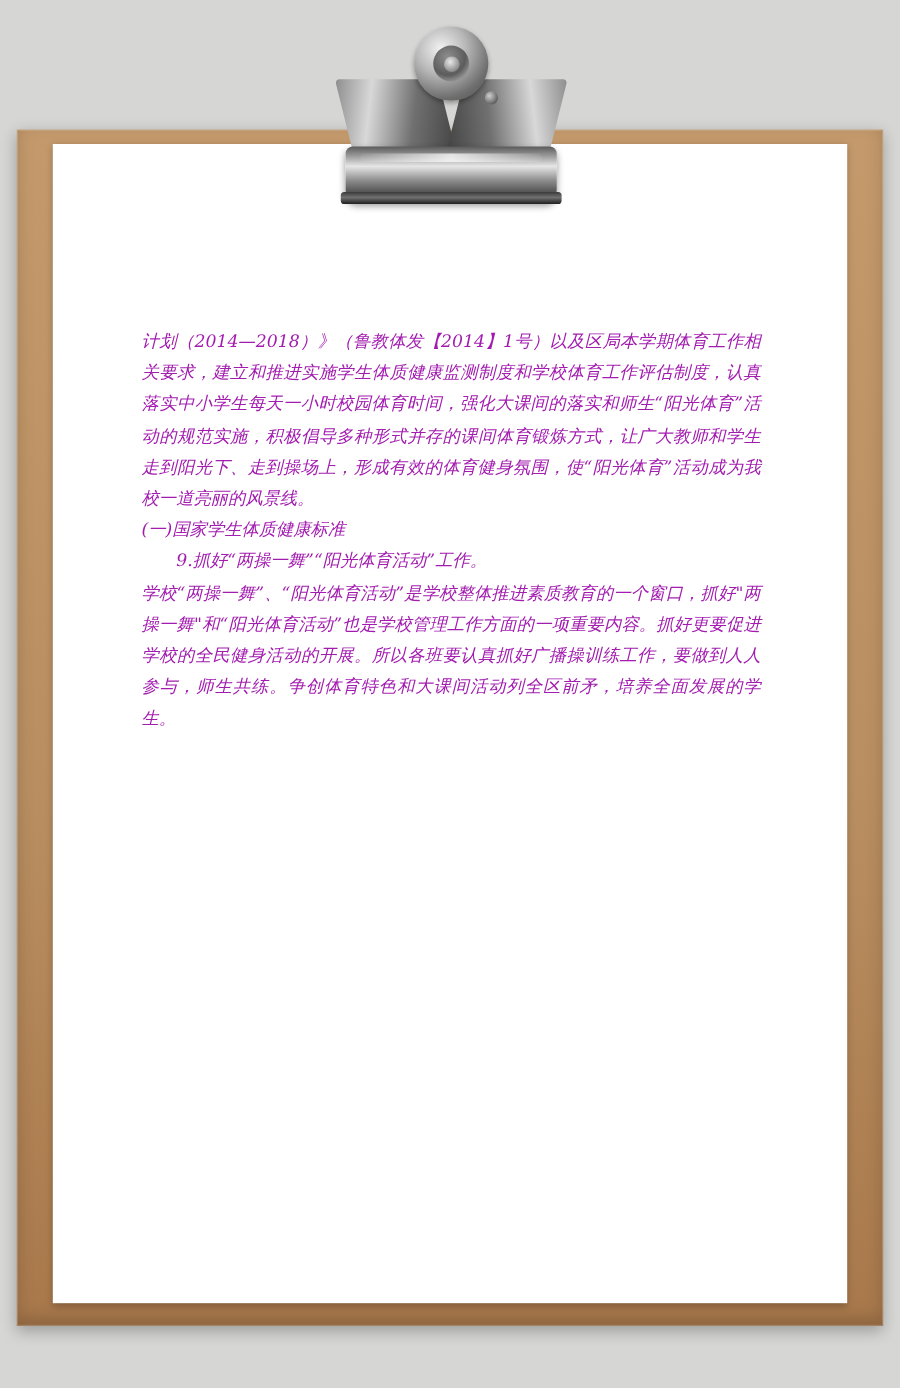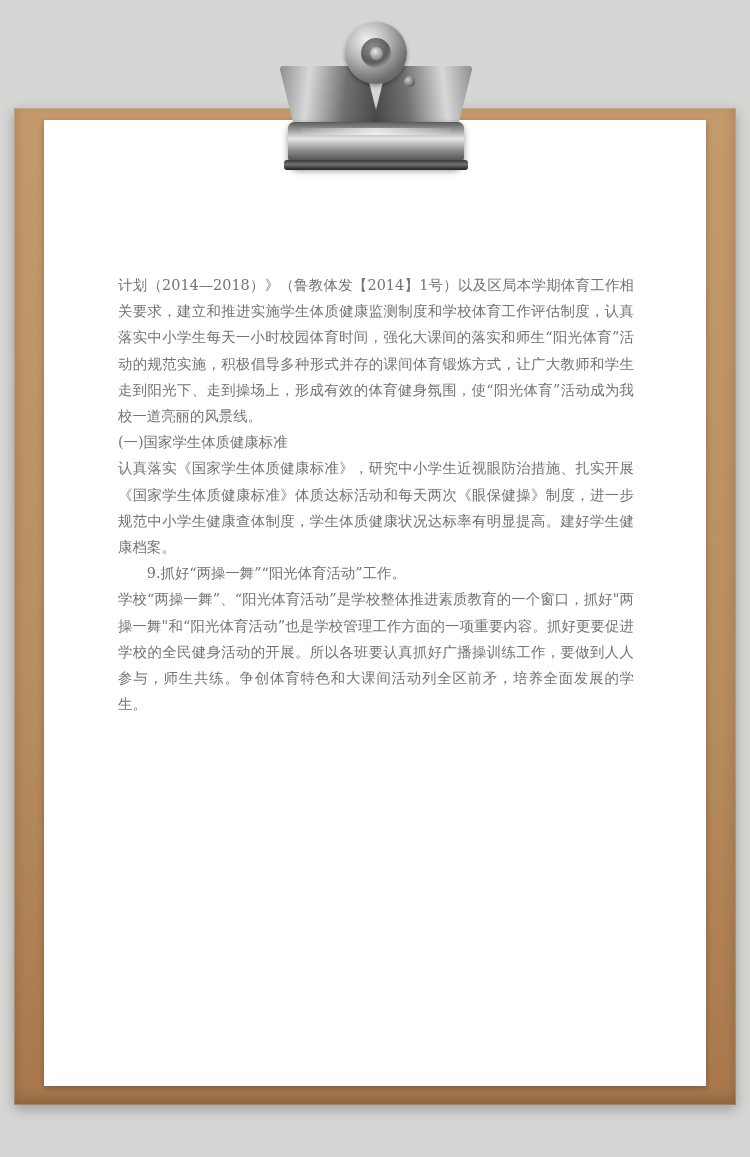--- a/index.html
+++ b/index.html
@@ -140,41 +140,41 @@
 
   
   .doc-body {
     position: absolute;
     left: 74px;
     top: 152px;
     width: 516px;
     font-family: "DejaVu Serif", "Liberation Serif", serif;
     font-size: 14.4px;
     line-height: 26.2px;
-    color: #737373;
+    color: #a21caf;
     text-align: justify;
     text-justify: inter-ideograph;
+    font-style: italic;
   }
   .doc-body p {
     margin: 0;
     white-space: pre-wrap;
   }
   .indent-2 { text-indent: 2em; }
   .indent-0 { text-indent: 0; }
 </style>
 </head>
 <body>
 
 <div class="clipboard">
   <div class="clipboard-inner-shadow"></div>
   <div class="paper">
     <div class="doc-body">
       <p class="indent-0">计划（2014—2018）》（鲁教体发【2014】1号）以及区局本学期体育工作相关要求，建立和推进实施学生体质健康监测制度和学校体育工作评估制度，认真落实中小学生每天一小时校园体育时间，强化大课间的落实和师生“阳光体育”活动的规范实施，积极倡导多种形式并存的课间体育锻炼方式，让广大教师和学生走到阳光下、走到操场上，形成有效的体育健身氛围，使“阳光体育”活动成为我校一道亮丽的风景线。</p>
       <p class="indent-0">(一)国家学生体质健康标准</p>
-      <p class="indent-0">认真落实《国家学生体质健康标准》，研究中小学生近视眼防治措施、扎实开展《国家学生体质健康标准》体质达标活动和每天两次《眼保健操》制度，进一步规范中小学生健康查体制度，学生体质健康状况达标率有明显提高。建好学生健康档案。</p>
       <p class="indent-2">9.抓好“两操一舞”“阳光体育活动”工作。</p>
       <p class="indent-0">学校“两操一舞”、“阳光体育活动”是学校整体推进素质教育的一个窗口，抓好"两操一舞"和“阳光体育活动”也是学校管理工作方面的一项重要内容。抓好更要促进学校的全民健身活动的开展。所以各班要认真抓好广播操训练工作，要做到人人参与，师生共练。争创体育特色和大课间活动列全区前矛，培养全面发展的学生。</p>
     </div>
   </div>
 </div>
 
 <div class="clip-wrap">
   <div class="clip-arm-left"></div>
   <div class="clip-arm-right"></div>
   <div class="clip-plate"></div>

